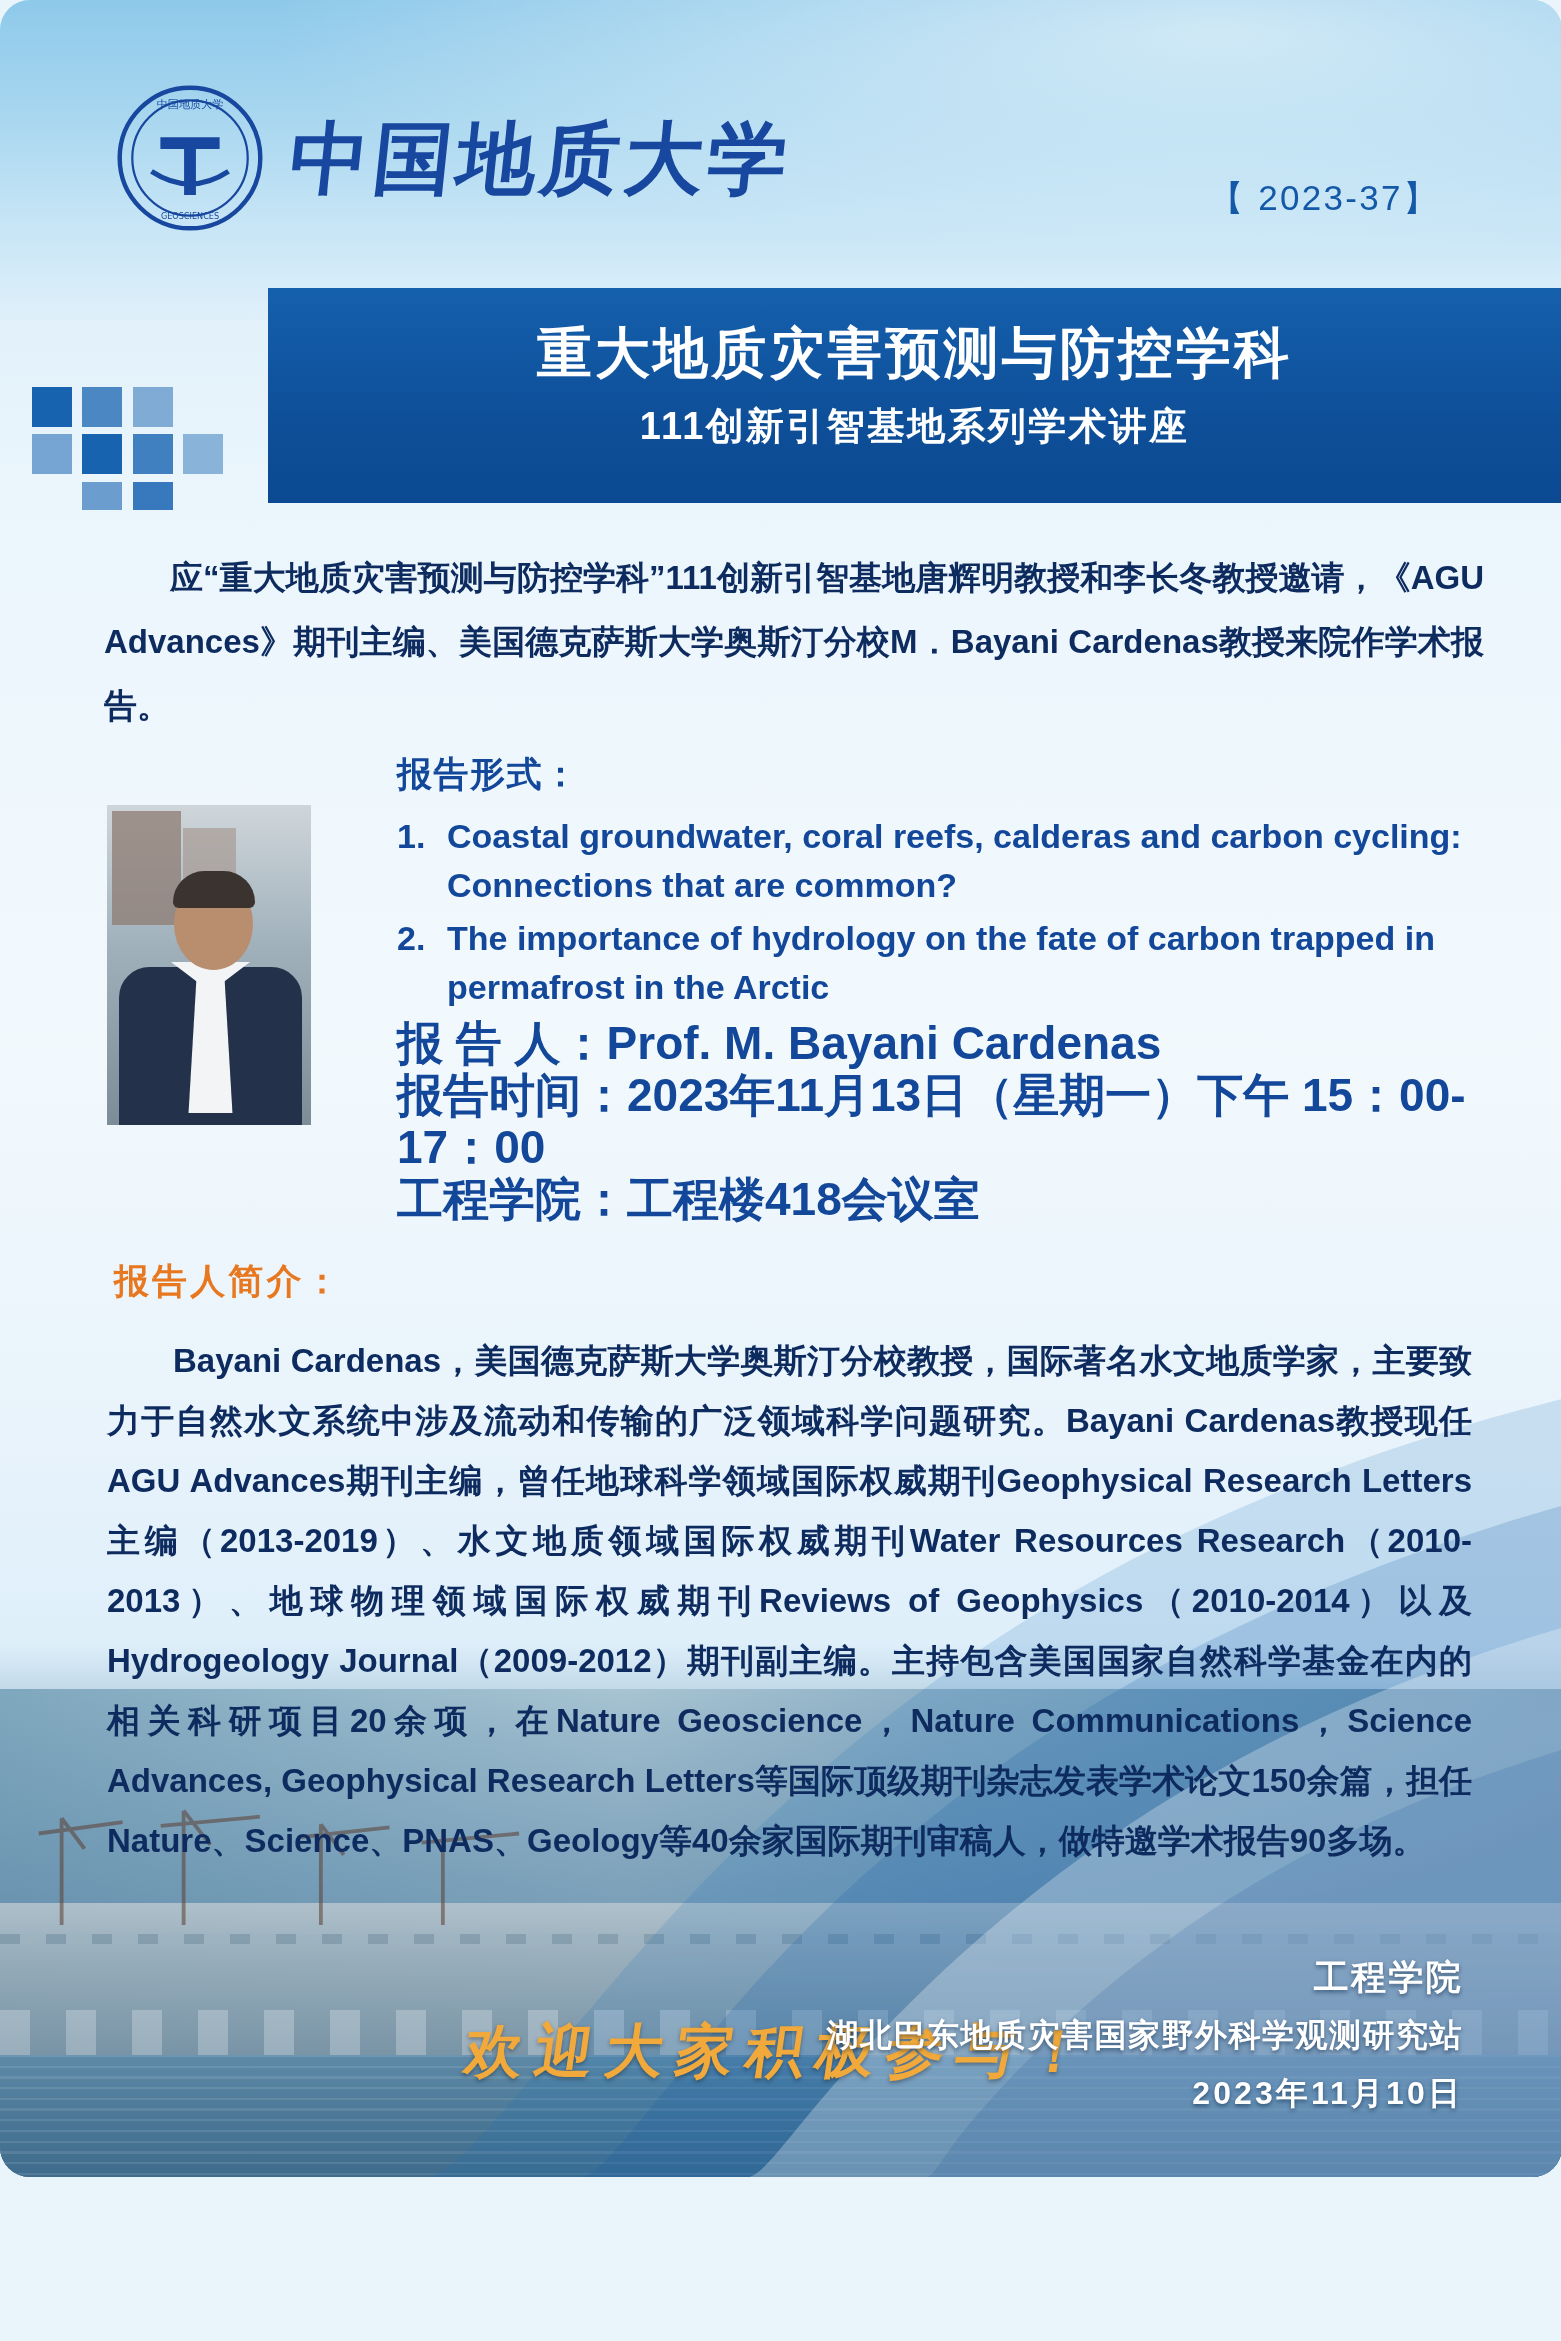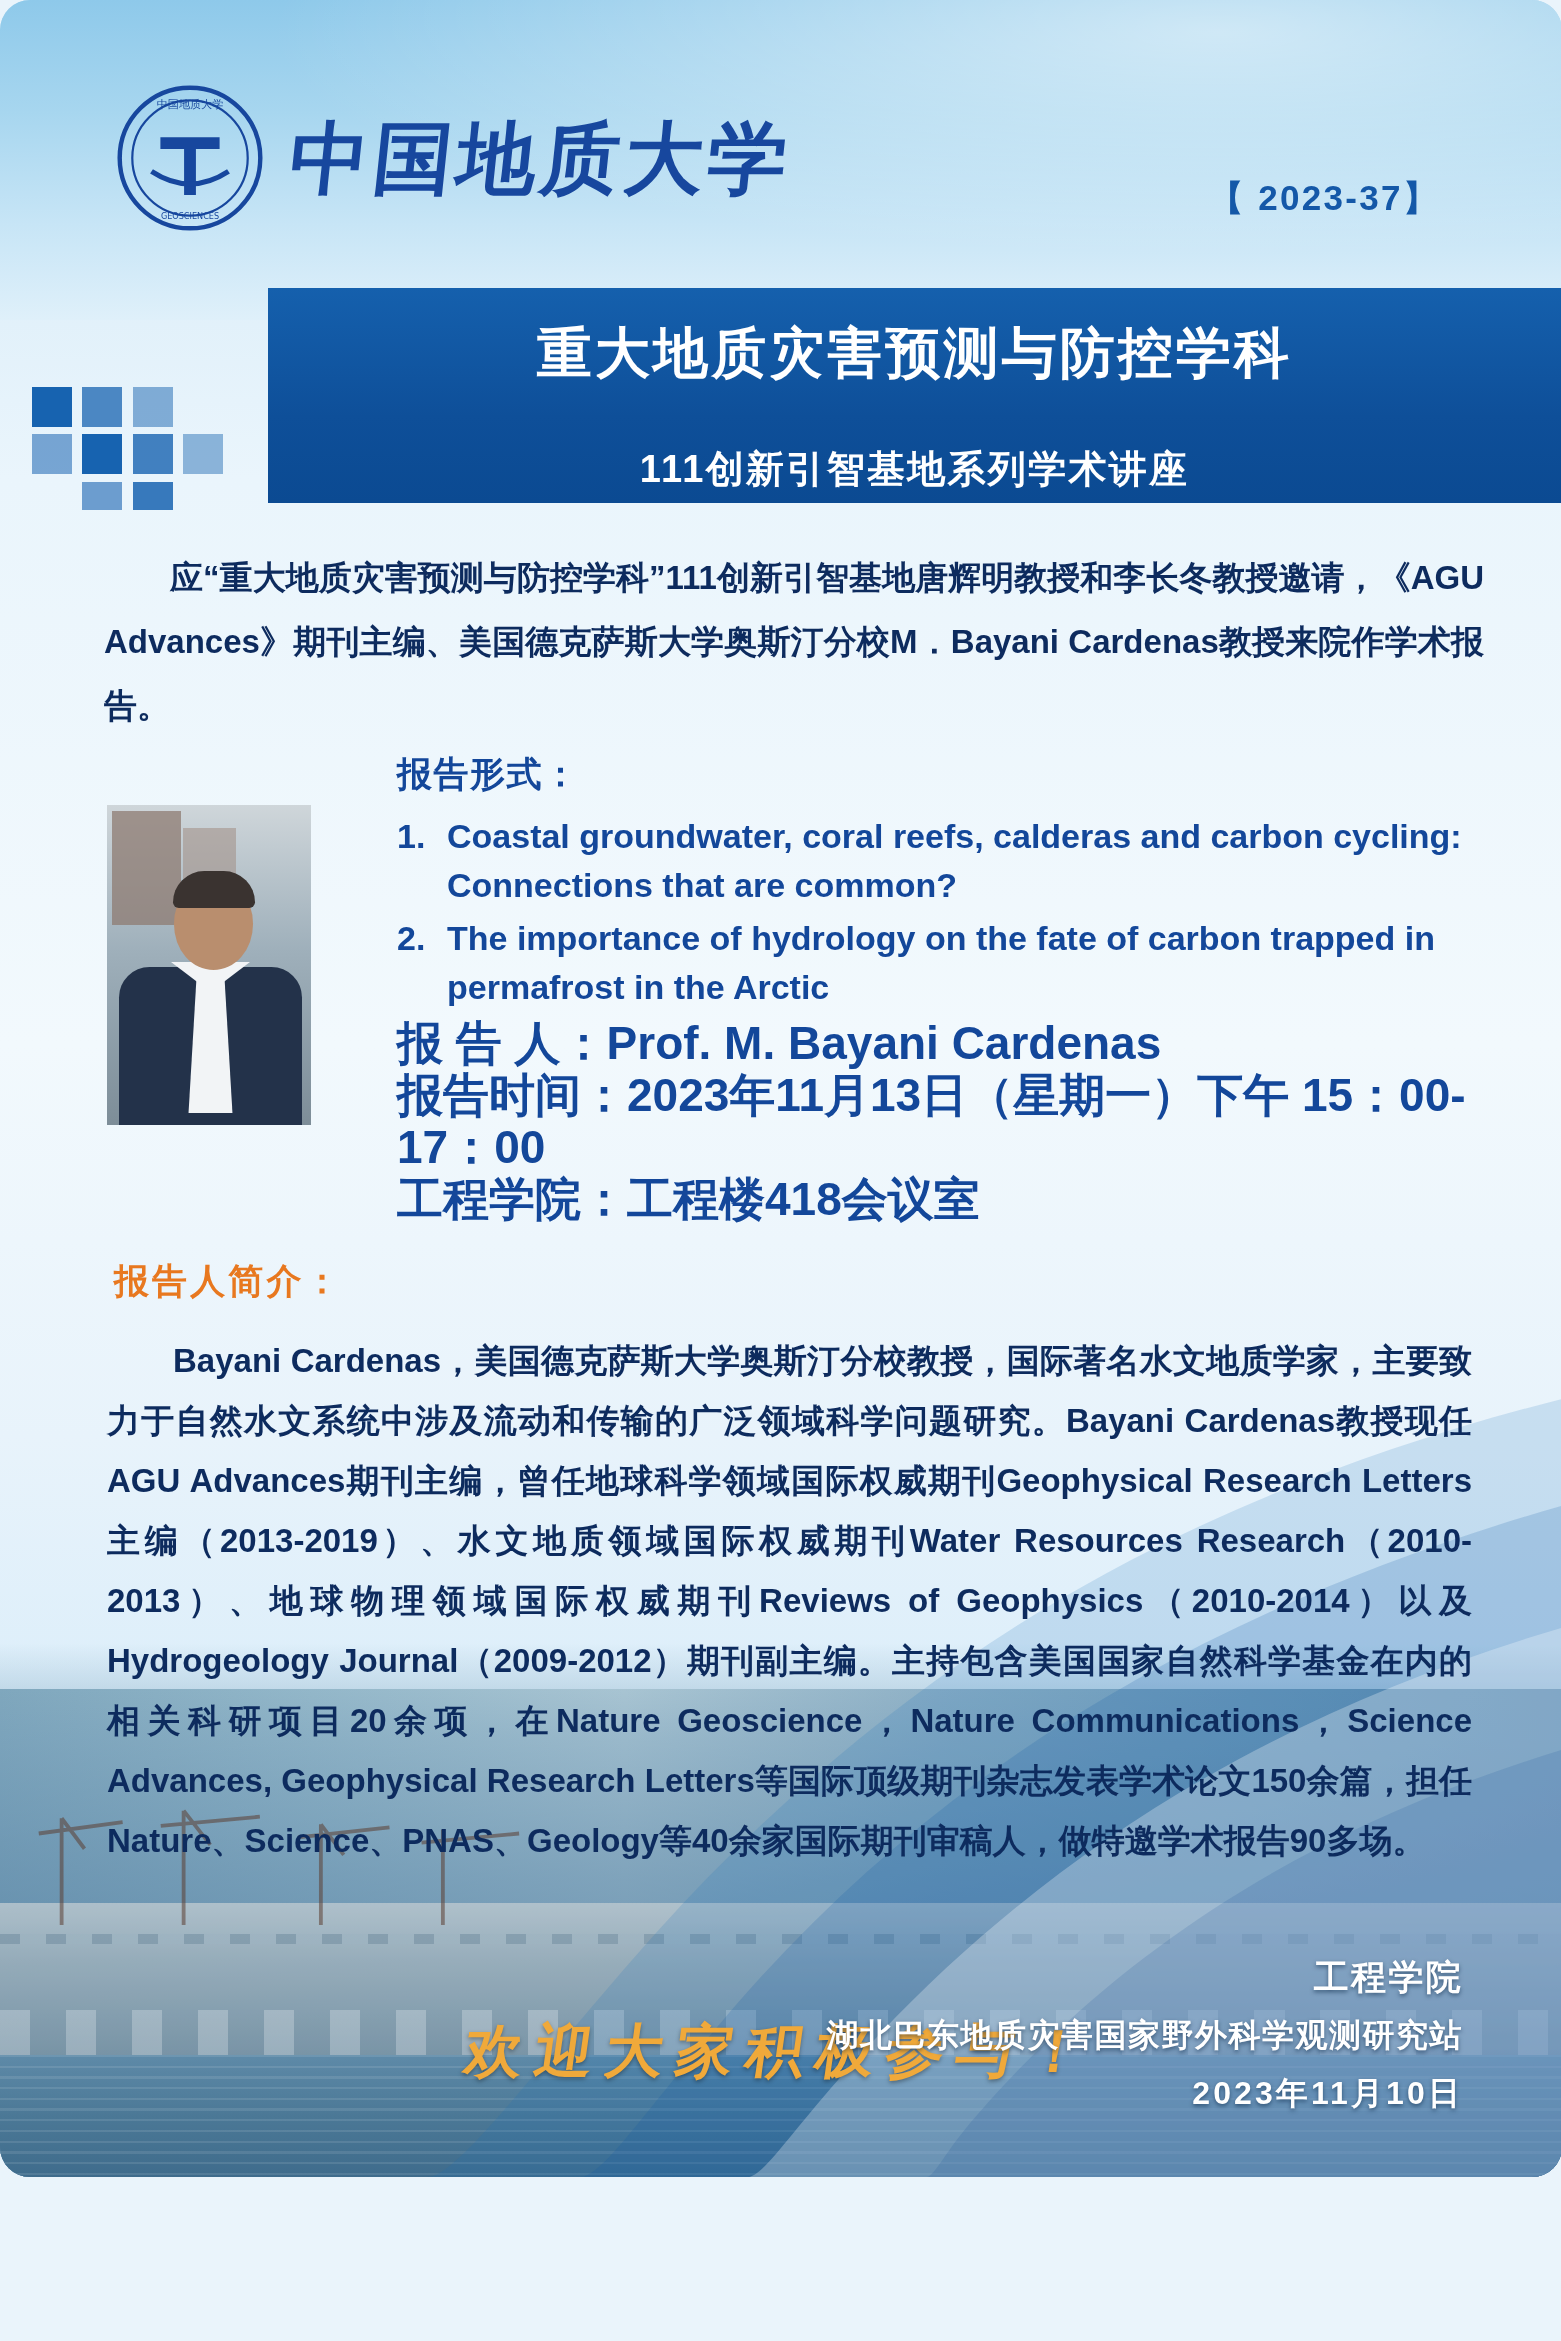--- a/index.html
+++ b/index.html
@@ -67,36 +67,36 @@
   .logo-mark{position:absolute;left:116px;top:84px;width:148px;height:148px;}
   .uni-name{
     position:absolute;left:290px;top:107px;
     font-family:"Liberation Serif","DejaVu Serif",serif;
     font-size:79px;font-weight:bold;color:#17479e;letter-spacing:4.6px;
     white-space:nowrap;
     transform:skewX(-6deg);
   }
   .issue{
     position:absolute;right:122px;top:175px;
-    font-size:35px;font-weight:bold;color:#1458a8;letter-spacing:2.3px;
+    font-size:35px;font-weight:normal;color:#1458a8;letter-spacing:2.3px;
   }
 
   
   .banner{
     position:absolute;left:268px;top:288px;width:1293px;height:215px;
     background:linear-gradient(180deg,#1560ad 0%,#0e4f99 60%,#0b4a92 100%);
   }
   .banner-title{
     position:absolute;left:0;top:29px;width:100%;text-align:center;
     color:#ffffff;font-size:55px;font-weight:bold;letter-spacing:3.1px;
     font-family:"Liberation Sans","DejaVu Sans",sans-serif;
   }
   .banner-sub{
     position:absolute;left:0;top:113px;width:100%;text-align:center;
-    color:#ffffff;font-size:38px;font-weight:bold;letter-spacing:2.3px;margin-top:43px;
+    color:#ffffff;font-size:38px;font-weight:bold;letter-spacing:2.3px;
   }
   
   .checker{position:absolute;left:32px;top:387px;width:229px;height:122px;}
   .checker i{position:absolute;display:block;background:#1763b0;}
 
   
   .intro{
     position:absolute;left:92px;top:546px;width:1380px;
     font-size:33px;line-height:64px;color:#0d2b5e;font-weight:bold;
     text-align:justify;

